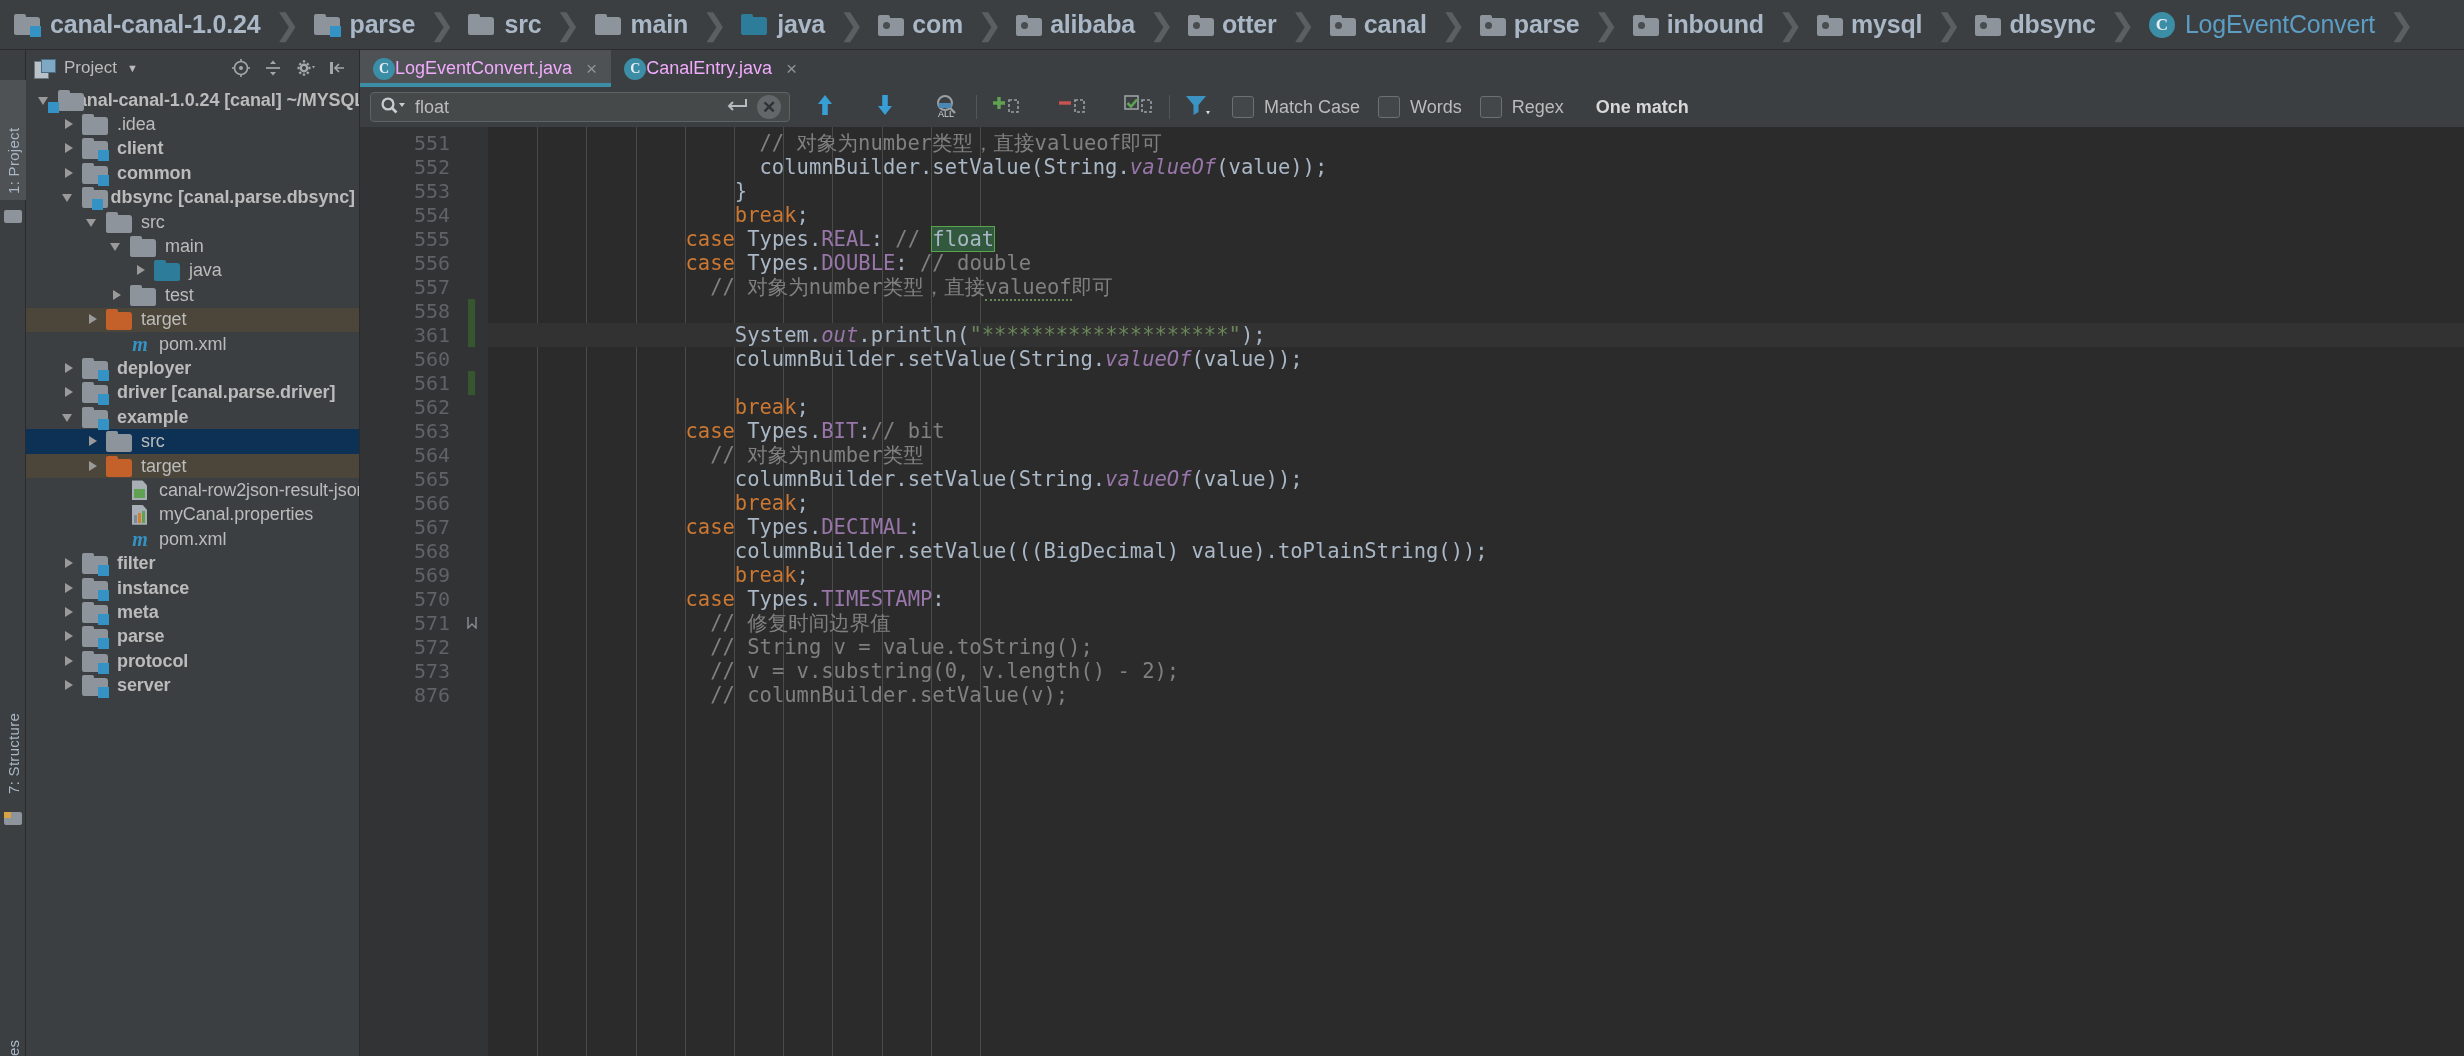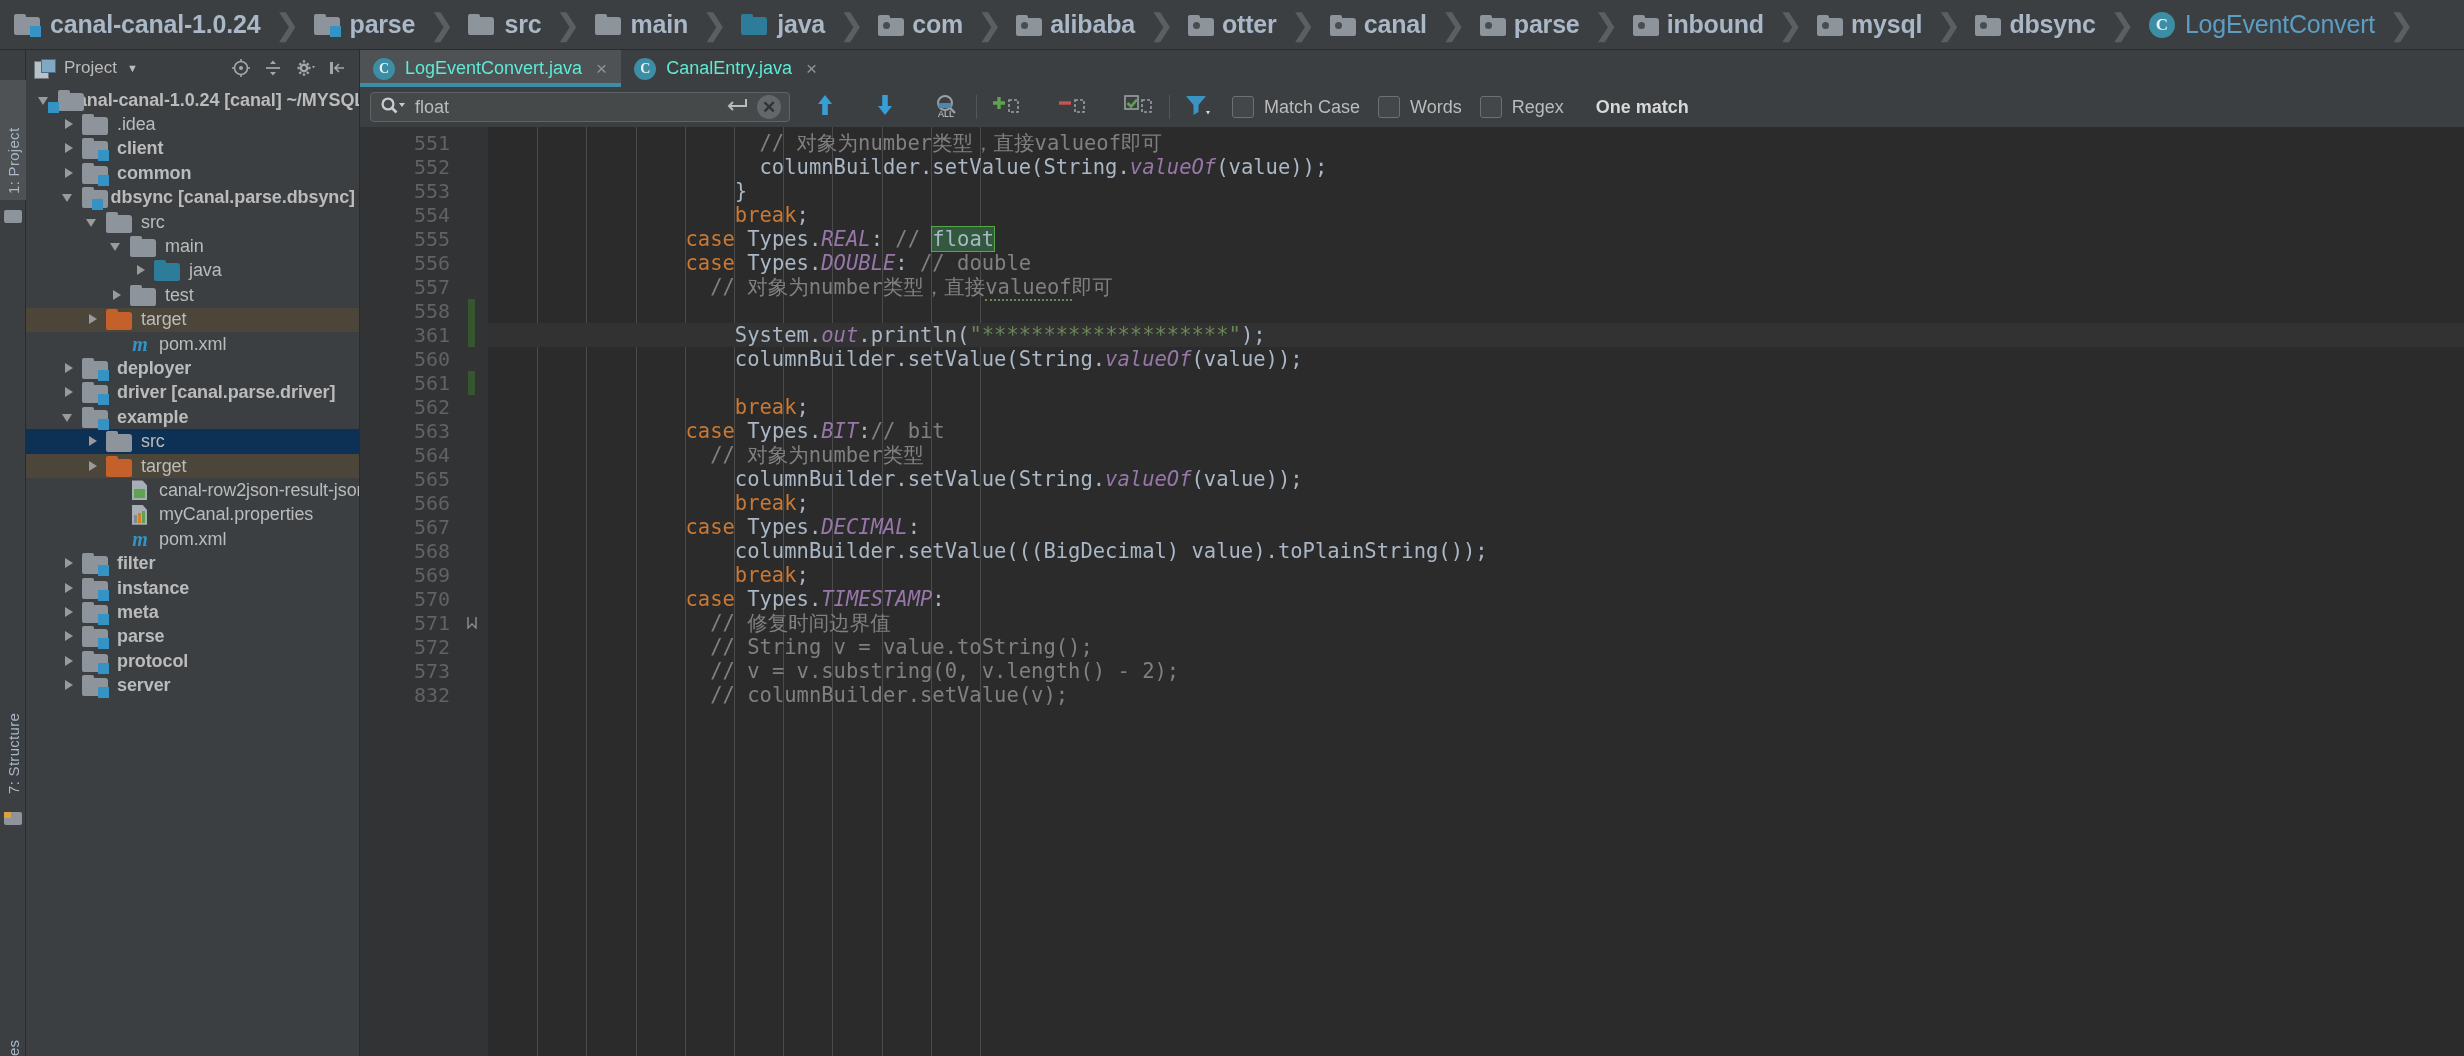--- a/index.html
+++ b/index.html
@@ -87,21 +87,21 @@
   .ficon.prop .b2 { position:absolute; left:8px; top:9px; width:3px; height:10px; background:#d2802c; z-index:2;}
   .ficon.prop .b3 { position:absolute; left:12px; top:7px; width:3px; height:12px; background:#5fa352; z-index:2;}
 
   
   .editorcol { flex: 1 1 auto; display: flex; flex-direction: column; min-width: 0; background: #2b2b2b; }
 
   .tabsrow { height: 37px; flex: 0 0 37px; background: #3c3f41; display: flex; align-items: stretch; }
   .tab { display: flex; align-items: center; padding: 0 14px 0 13px; position: relative; cursor: default; }
   .tab.active { background: #4e5254; }
   .tab.active:after { content:""; position:absolute; left:0; right:0; bottom:0; height:4px; background:#3b8ea5; }
-  .tab .ttext { font-size: 18px; color: #5eead4; margin-left: 10px; }
+  .tab .ttext { font-size: 18px; color: #f0abfc; margin-left: 0; }
   .tab .tclose { margin-left: 14px; color:#8e9396; font-size: 19px; line-height: 1; }
   .tabcico { width: 22px; height: 22px; border-radius: 50%; background:#3b8ea5; color:#e8edf2; font-size: 14px;
              font-weight: bold; display:flex; align-items:center; justify-content:center; font-family:"Liberation Serif", serif; }
 
   .findbar { height: 40px; flex: 0 0 40px; background: #3c3f41; display: flex; align-items: center; padding: 0 10px; gap: 0; }
   .searchbox { width: 420px; height: 30px; background: #45494a; border: 1px solid #5e6366; border-radius: 4px;
                display: flex; align-items: center; padding: 0 8px; position: relative; }
   .searchbox .sval { font-size: 18px; color: #bbbbbb; margin-left: 10px; }
   .searchbox .rbtns { margin-left: auto; display: flex; align-items: center; gap: 8px; }
   .xbtn { width: 24px; height: 24px; border-radius: 50%; background: #63676a; display:flex; align-items:center; justify-content:center;
@@ -118,21 +118,21 @@
   .gutter { width: 100px; flex: 0 0 100px; background: #313335; text-align: right; padding-top: 4px; position: relative; }
   .gutter .ln { font-family: "DejaVu Sans Mono", monospace; font-size: 20px; color: #606366; height: 24px; line-height: 24px; padding-right: 10px; }
   .marks { width: 28px; flex: 0 0 28px; background: #313335; position: relative; padding-top: 4px; }
   .chgbar { position: absolute; left: 8px; width: 7px; background: #375630; }
   .foldmark { position: absolute; left: 6px; width: 13px; height: 13px; }
   .codewrap { flex: 1 1 auto; position: relative; padding-top: 4px; overflow: hidden; }
   .cline { height: 24px; line-height: 24px; white-space: pre; font-family: "DejaVu Sans Mono", monospace; font-size: 20.5px; color: #a9b7c6; position: relative; }
   .cline.cur { background: #323232; }
   .tok-kw { color: #cc7832; }
   .tok-cmt { color: #808080; }
-  .tok-const { color: #9876aa; font-style: italic; }
+  .tok-const { color: #9876aa; }
   .tok-str { color: #6a8759; }
   .tok-fld { color: #9876aa; font-style: italic; }
   .hit { background: #32593d; outline: 1px solid #57a64a; color: #a9b7c6; }
   .wavy { border-bottom: 2px dotted #6a8759; }
   .indentg { position: absolute; top: 0; bottom: 0; width: 1px; background: #4b4b4b; }
 </style>
 </head>
 <body>
 
 <div class="app">
@@ -560,21 +560,21 @@
             <div class="ln">564</div>
             <div class="ln">565</div>
             <div class="ln">566</div>
             <div class="ln">567</div>
             <div class="ln">568</div>
             <div class="ln">569</div>
             <div class="ln">570</div>
             <div class="ln">571</div>
             <div class="ln">572</div>
             <div class="ln">573</div>
-            <div class="ln">832</div>
+            <div class="ln">876</div>
           </div>
         <div class="marks" id="marks">
             <div class="chgbar" style="top: 172px; height: 24px;"></div>
             <div class="chgbar" style="top: 196px; height: 24px;"></div>
             <div class="chgbar" style="top: 244px; height: 24px;"></div>
             <div class="foldmark" style="top: 488px;"><svg width="13" height="13" viewBox="0 0 13 13">
                 <path d="M2 1v11l4-4 4 4V1" fill="none" stroke="#8a8f92" stroke-width="1.4"></path>
               </svg></div>
           </div>
         <div class="codewrap" id="codewrap">

